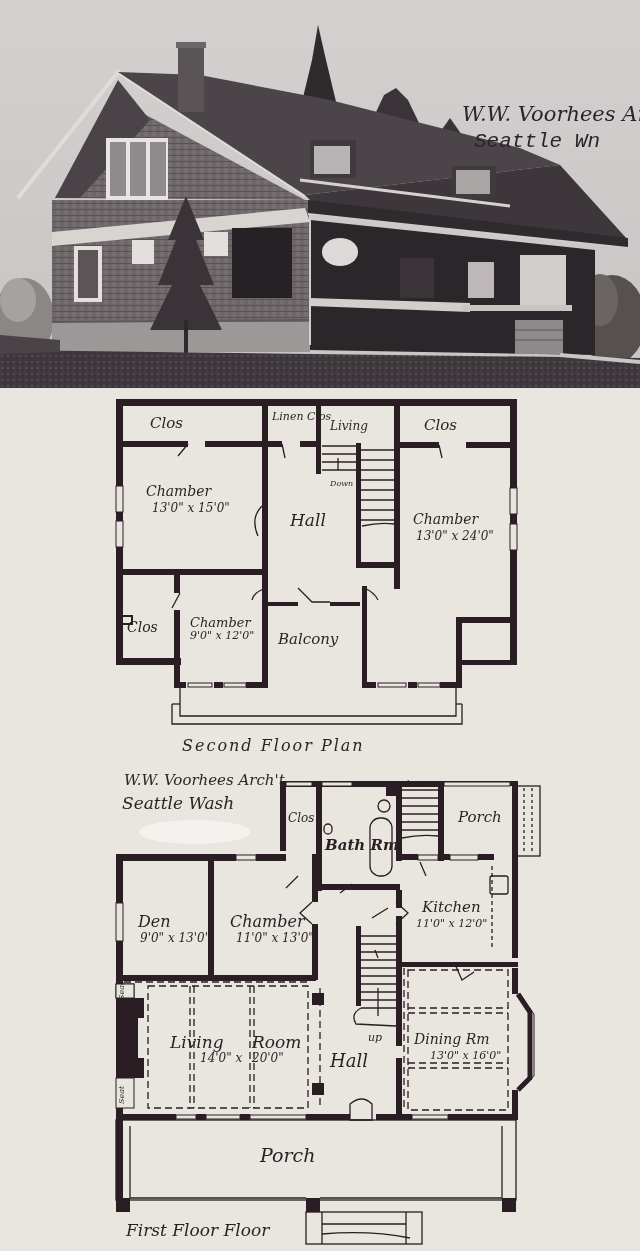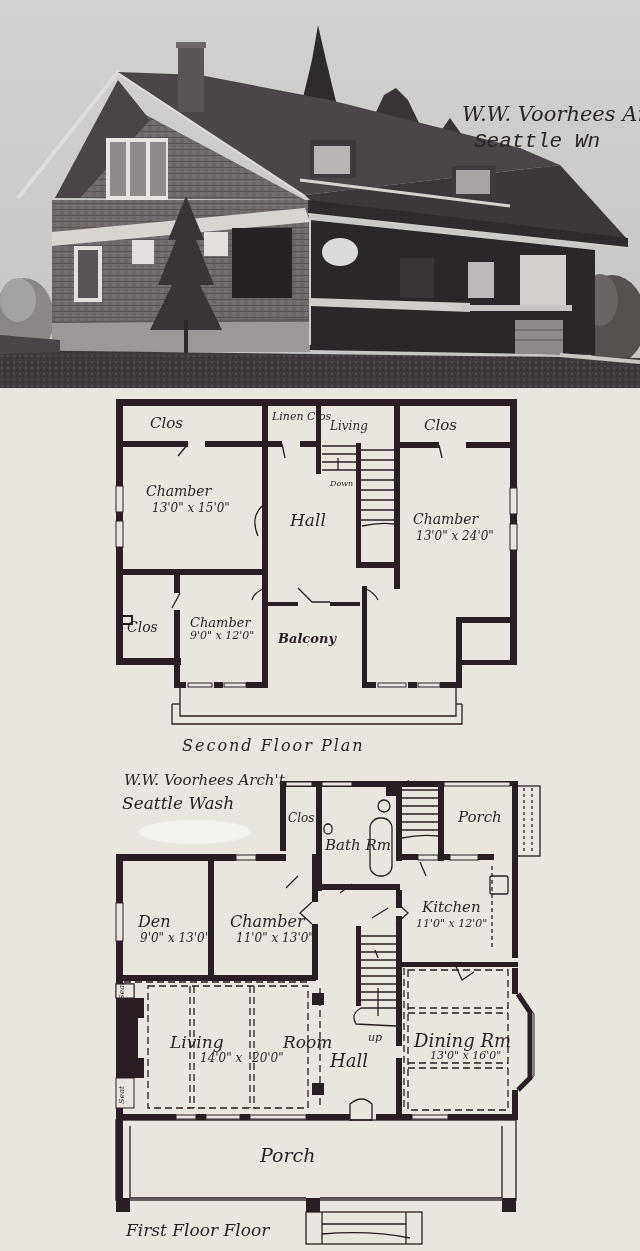--- a/index.html
+++ b/index.html
@@ -367,40 +367,40 @@
   <div class="lbl" style="left:424px; top:30px; font-size:15px;">Clos</div>
   <div class="lbl" style="left:146px; top:96px; font-size:14px;">Chamber</div>
   <div class="lbl" style="left:152px; top:114px; font-size:12px;">13'0" x 15'0"</div>
   <div class="lbl" style="left:290px; top:124px; font-size:17px;">Hall</div>
   <div class="lbl" style="left:413px; top:124px; font-size:14px;">Chamber</div>
   <div class="lbl" style="left:416px; top:142px; font-size:12px;">13'0" x 24'0"</div>
   <div class="lbl" style="left:330px; top:92px; font-size:8px;">Down</div>
   <div class="lbl" style="left:127px; top:232px; font-size:14px;">Clos</div>
   <div class="lbl" style="left:190px; top:228px; font-size:13px;">Chamber</div>
   <div class="lbl" style="left:190px; top:242px; font-size:11px;">9'0" x 12'0"</div>
-  <div class="lbl" style="left:278px; top:244px; font-size:13px;font-weight:bold;">Balcony</div>
+  <div class="lbl" style="left:278px; top:244px; font-size:15px;">Balcony</div>
   <div class="lbl" style="left:182px; top:350px; font-size:16px; letter-spacing:2px;">Second Floor Plan</div>
 
   <div class="sig" style="left:124px; top:384px; font-size:15px;">W.W. Voorhees Arch't</div>
   <div class="sig" style="left:122px; top:406px; font-size:17px;">Seattle Wash</div>
   <div class="lbl" style="left:288px; top:424px; font-size:12px;">Clos</div>
-  <div class="lbl" style="left:325px; top:450px; font-size:15px;">Bath Rm</div>
+  <div class="lbl" style="left:325px; top:450px; font-size:15px;font-weight:bold;">Bath Rm</div>
   <div class="lbl" style="left:458px; top:422px; font-size:15px;">Porch</div>
   <div class="lbl" style="left:138px; top:526px; font-size:16px;">Den</div>
   <div class="lbl" style="left:140px; top:544px; font-size:12px;">9'0" x 13'0"</div>
   <div class="lbl" style="left:230px; top:526px; font-size:16px;">Chamber</div>
   <div class="lbl" style="left:236px; top:544px; font-size:12px;">11'0" x 13'0"</div>
   <div class="lbl" style="left:422px; top:512px; font-size:15px;">Kitchen</div>
   <div class="lbl" style="left:416px; top:530px; font-size:11px;">11'0" x 12'0"</div>
   <div class="lbl" style="left:170px; top:646px; font-size:17px;">Living</div>
-  <div class="lbl" style="left:252px; top:646px; font-size:17px;margin-left:31px;">Room</div>
+  <div class="lbl" style="left:252px; top:646px; font-size:17px;">Room</div>
   <div class="lbl" style="left:200px; top:664px; font-size:12px;">14'0" x</div>
   <div class="lbl" style="left:252px; top:664px; font-size:12px;">20'0"</div>
   <div class="lbl" style="left:330px; top:664px; font-size:18px;">Hall</div>
   <div class="lbl" style="left:368px; top:644px; font-size:11px;">up</div>
   <div class="lbl" style="left:404px; top:392px; font-size:8px;">down</div>
-  <div class="lbl" style="left:414px; top:644px; font-size:18px;">Dining Rm</div>
+  <div class="lbl" style="left:414px; top:644px; font-size:14px;">Dining Rm</div>
   <div class="lbl" style="left:430px; top:662px; font-size:11px;">13'0" x 16'0"</div>
   <div class="lbl" style="left:260px; top:758px; font-size:19px;">Porch</div>
   <div class="lbl" style="left:126px; top:834px; font-size:17px;">First Floor Floor</div>
   <div class="lbl" style="left:118px; top:600px; font-size:8px; transform:rotate(-90deg); transform-origin:left top; top:612px;">Seat</div>
   <div class="lbl" style="left:118px; top:716px; font-size:8px; transform:rotate(-90deg); transform-origin:left top;">Seat</div>
 </div>
 
 </body></html>

